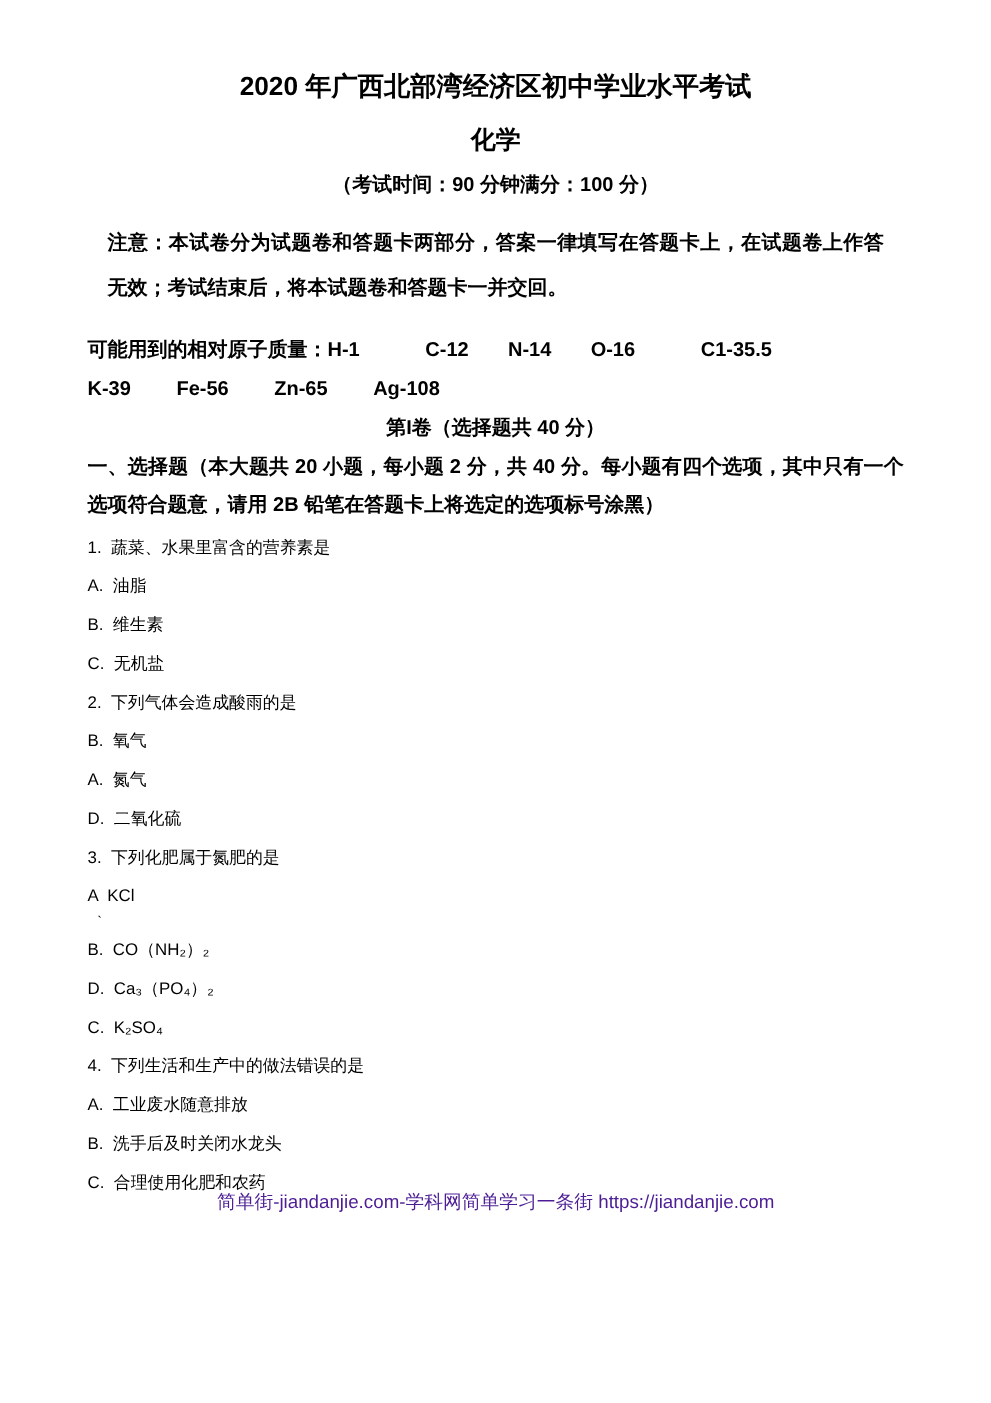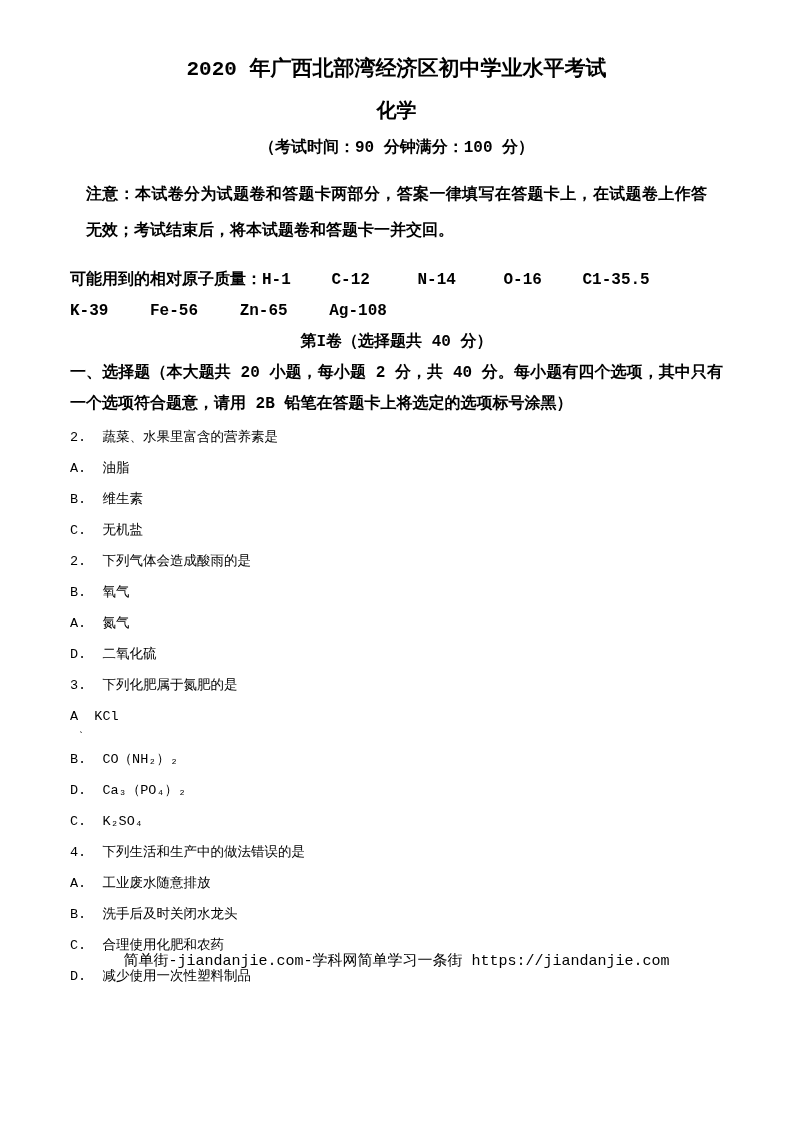--- a/index.html
+++ b/index.html
@@ -2,21 +2,21 @@
 <html><head>
 <meta charset="utf-8">
 <style>
   * { box-sizing: border-box; }
   html, body { margin: 0; padding: 0; background: #ffffff; }
   .page {
     width: 793px;
     height: 997px;
     position: relative;
     background: #ffffff;
-    font-family: Liberation Mono, monospace;
+    font-family: Liberation Sans, sans-serif;
     color: #000000;
     overflow: hidden;
     margin: 0 auto;
   }
   .content { padding: 56px 70px 0 70px; }
 
   .title {
     font-size: 21px;
     font-weight: bold;
     text-align: center;
@@ -43,22 +43,22 @@
     line-height: 36px;
     text-align: justify;
     margin: 16px;
   }
   .atomic-line {
     font-size: 16px;
     font-weight: bold;
     line-height: 31px;
     white-space: nowrap;
   }
-  .gap-lg { margin-left: 31px; }
-  .gap-md { margin-left: 38px; }
+  .gap-lg { margin-left: 48px; }
+  .gap-md { margin-left: 27px; }
   .gap-sm { margin-left: 32px; }
   .section-heading {
     font-size: 16px;
     font-weight: bold;
     text-align: center;
     line-height: 31px;
   }
   .instructions {
     font-size: 16px;
     font-weight: bold;
@@ -77,21 +77,21 @@
     height: 12px;
     padding-left: 8px;
     color: #000;
   }
   .footer {
     position: absolute;
     left: 0;
     right: 0;
     bottom: 26px;
     text-align: center;
-    color: #000000;
+    color: #4c1d95;
     font-size: 15px;
     line-height: 18px;
   }
 </style>
 </head>
 <body>
 
 <div class="page">
   <div class="content">
 
@@ -112,21 +112,21 @@
       <span>K-39</span>
       <span class="gap-sm">Fe-56</span>
       <span class="gap-sm">Zn-65</span>
       <span class="gap-sm">Ag-108</span>
     </div>
 
     <div class="section-heading">第I卷（选择题共 40 分）</div>
     <p class="instructions">一、选择题（本大题共 20 小题，每小题 2 分，共 40 分。每小题有四个选项，其中只有一个选项符合题意，请用 2B 铅笔在答题卡上将选定的选项标号涂黑）</p>
 
     <div class="question">
-      <div class="q-stem">2.  蔬菜、水果里富含的营养素是</div>
+      <div class="q-stem">1.  蔬菜、水果里富含的营养素是</div>
       <div class="q-option">A.  油脂</div>
       <div class="q-option">B.  维生素</div>
       <div class="q-option">C.  无机盐</div>
     </div>
 
     <div class="question">
       <div class="q-stem">2.  下列气体会造成酸雨的是</div>
       <div class="q-option">B.  氧气</div>
       <div class="q-option">A.  氮气</div>
       <div class="q-option">D.  二氧化硫</div>
@@ -139,19 +139,18 @@
       <div class="q-option">B.  CO（NH₂）₂</div>
       <div class="q-option">D.  Ca₃（PO₄）₂</div>
       <div class="q-option">C.  K₂SO₄</div>
     </div>
 
     <div class="question">
       <div class="q-stem">4.  下列生活和生产中的做法错误的是</div>
       <div class="q-option">A.  工业废水随意排放</div>
       <div class="q-option">B.  洗手后及时关闭水龙头</div>
       <div class="q-option">C.  合理使用化肥和农药</div>
-      <div class="q-option">D.  减少使用一次性塑料制品</div>
     </div>
 
   </div>
 
   <div class="footer">简单街-jiandanjie.com-学科网简单学习一条街 https://jiandanjie.com</div>
 </div>
 
 </body></html>

